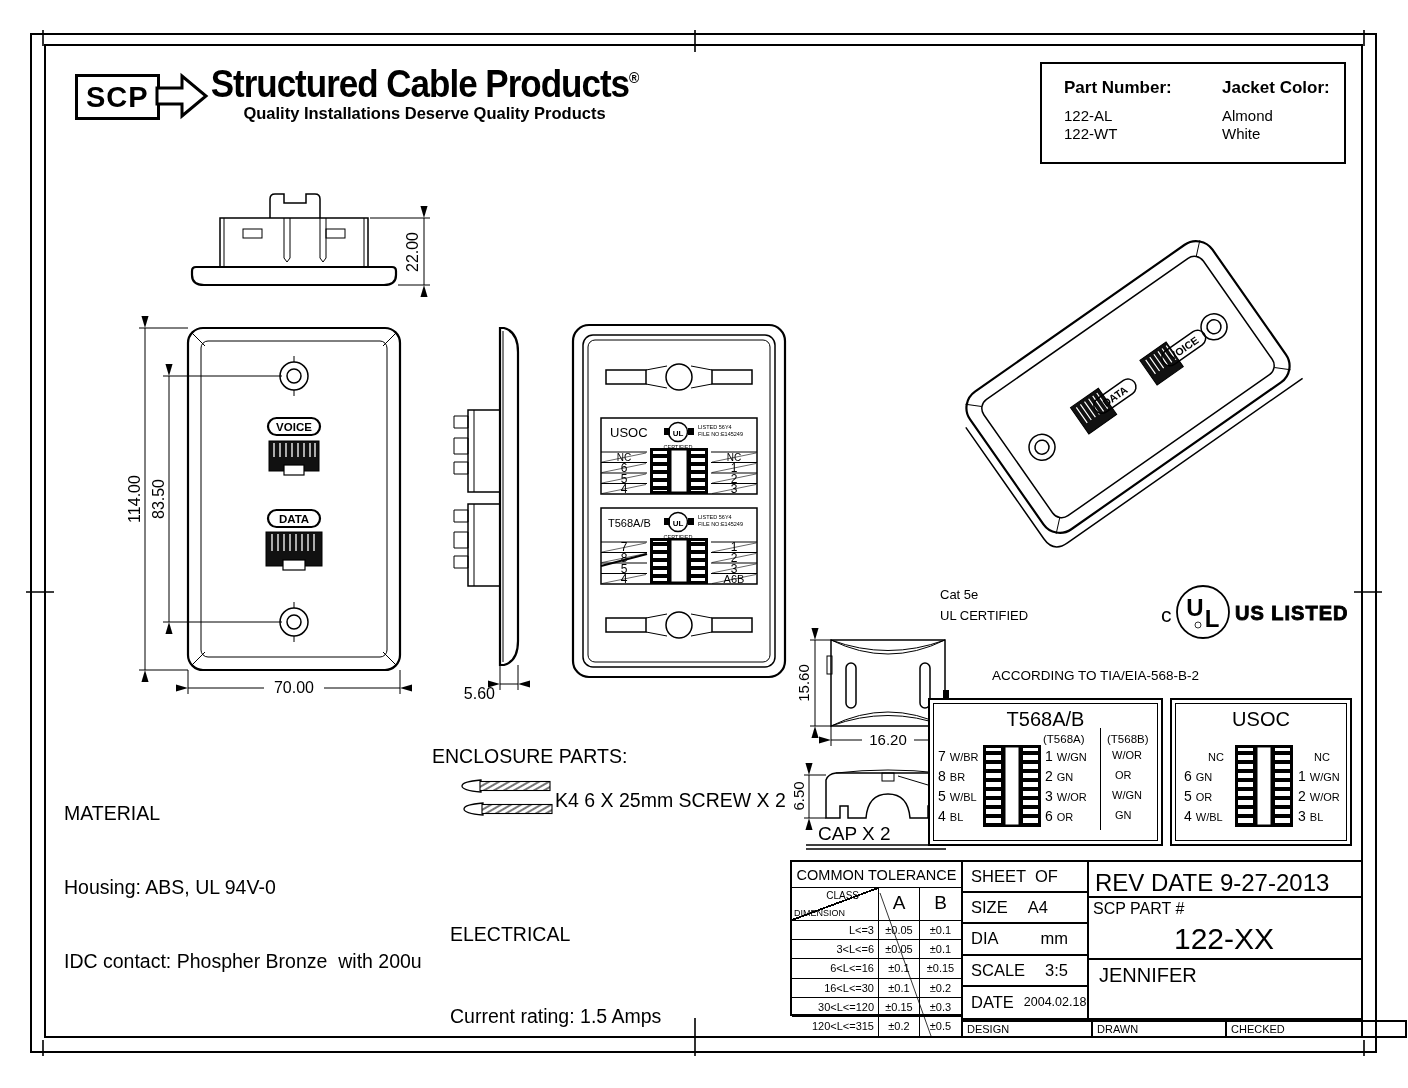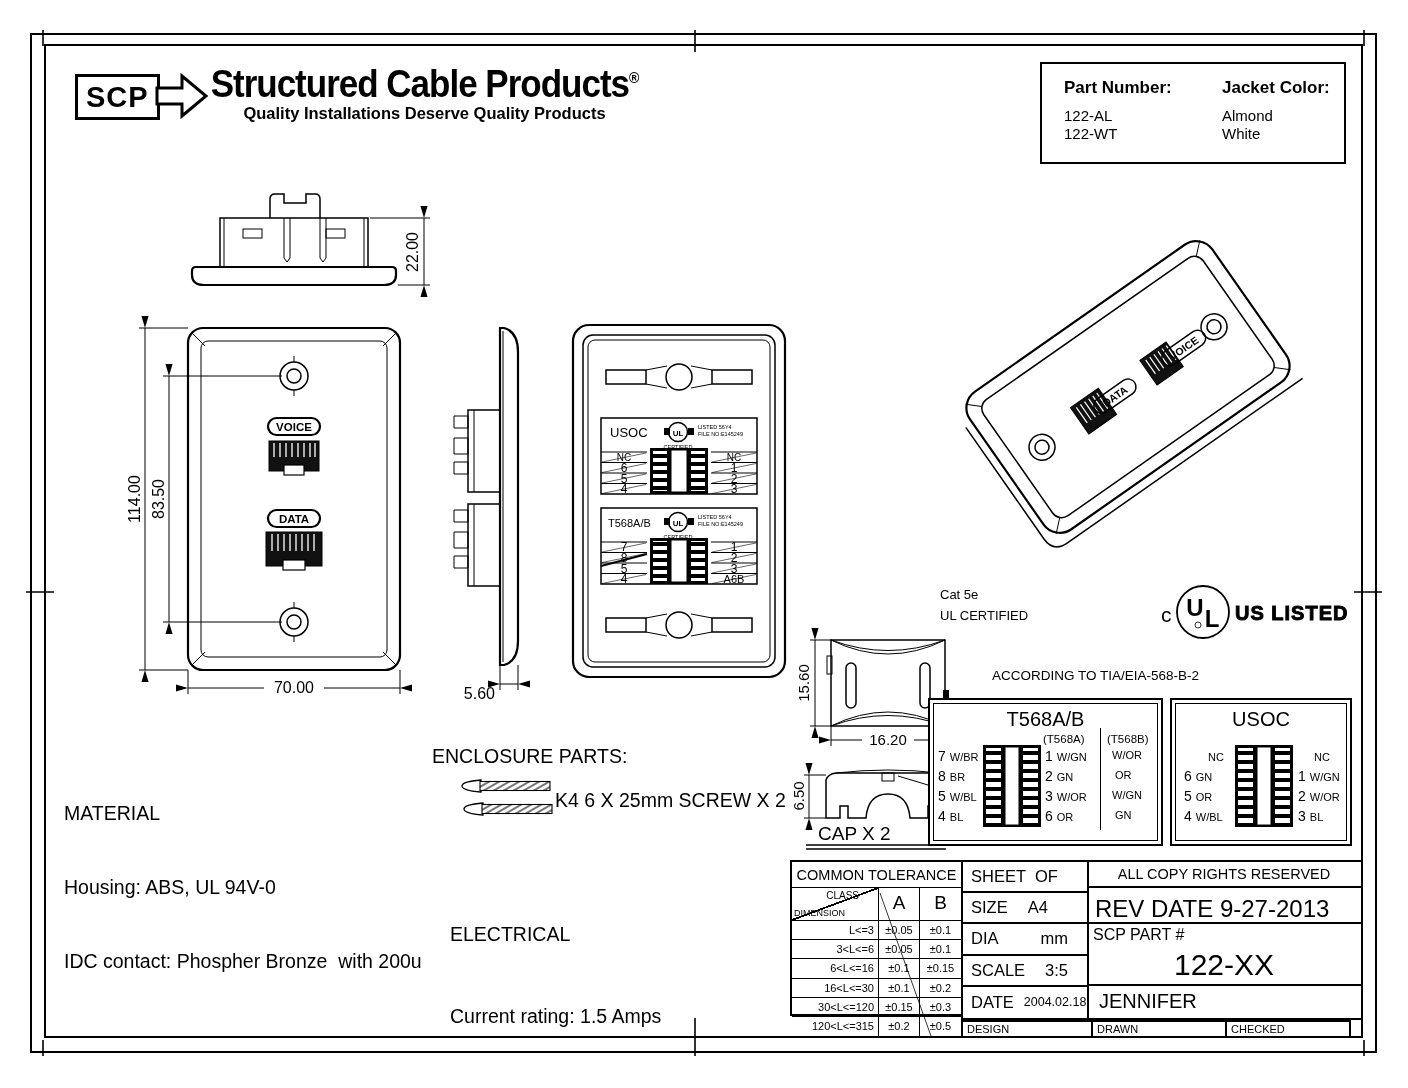--- a/index.html
+++ b/index.html
@@ -64,21 +64,21 @@
 .mrow:last-child{border-bottom:none}
 .mrow .val{margin-left:20px}
 .mrow .val-sm{margin-left:10px;font-size:12.5px}
 .rightcol{left:1087px;top:860px;width:276px;height:160px;border:2px solid #000;border-left:none}
 .rc1{height:26px;border-bottom:2px solid #000;text-align:center;font-size:14.5px;padding-top:4px}
 .rc2{height:36px;border-bottom:2px solid #000;font-size:24px;padding:7px 0 0 8px}
 .rc3{height:62px;border-bottom:2px solid #000;position:relative}
 .rc3 .scp-part{position:absolute;left:6px;top:2px;font-size:16px}
 .rc3 .part-val{position:absolute;width:100%;text-align:center;top:24px;font-size:30px}
 .rc4{height:32px;font-size:20px;padding:4px 0 0 12px}
-.bottomrow{left:961px;top:1020px;width:390px;height:18px;border:2px solid #000;display:flex;font-size:11px}
+.bottomrow{left:961px;top:1020px;width:446px;height:18px;border:2px solid #000;display:flex;font-size:11px}
 .bottomrow div{border-right:2px solid #000;padding:1px 0 0 4px}
 .bottomrow div:last-child{border-right:none}
 </style>
 </head>
 <body>
 
 <div id="sheet">
 
   <div class="abs frame-outer"></div>
   <div class="abs frame-inner"></div>
@@ -506,21 +506,20 @@
 
   <div class="abs midcol">
     <div class="mrow"><span>SHEET  OF</span></div>
     <div class="mrow"><span>SIZE</span><span class="val">A4</span></div>
     <div class="mrow"><span>DIA</span><span class="val" style="margin-left:42px">mm</span></div>
     <div class="mrow"><span>SCALE</span><span class="val">3:5</span></div>
     <div class="mrow"><span>DATE</span><span class="val-sm">2004.02.18</span></div>
   </div>
 
   <div class="abs rightcol">
-    <div class="rc1">ALL COPY RIGHTS RESERVED</div>
     <div class="rc2">REV DATE 9-27-2013</div>
     <div class="rc3">
       <div class="scp-part">SCP PART #</div>
       <div class="part-val">122-XX</div>
     </div>
     <div class="rc4">JENNIFER</div>
   </div>
 
   <div class="abs bottomrow">
     <div style="width:130px">DESIGN</div>

